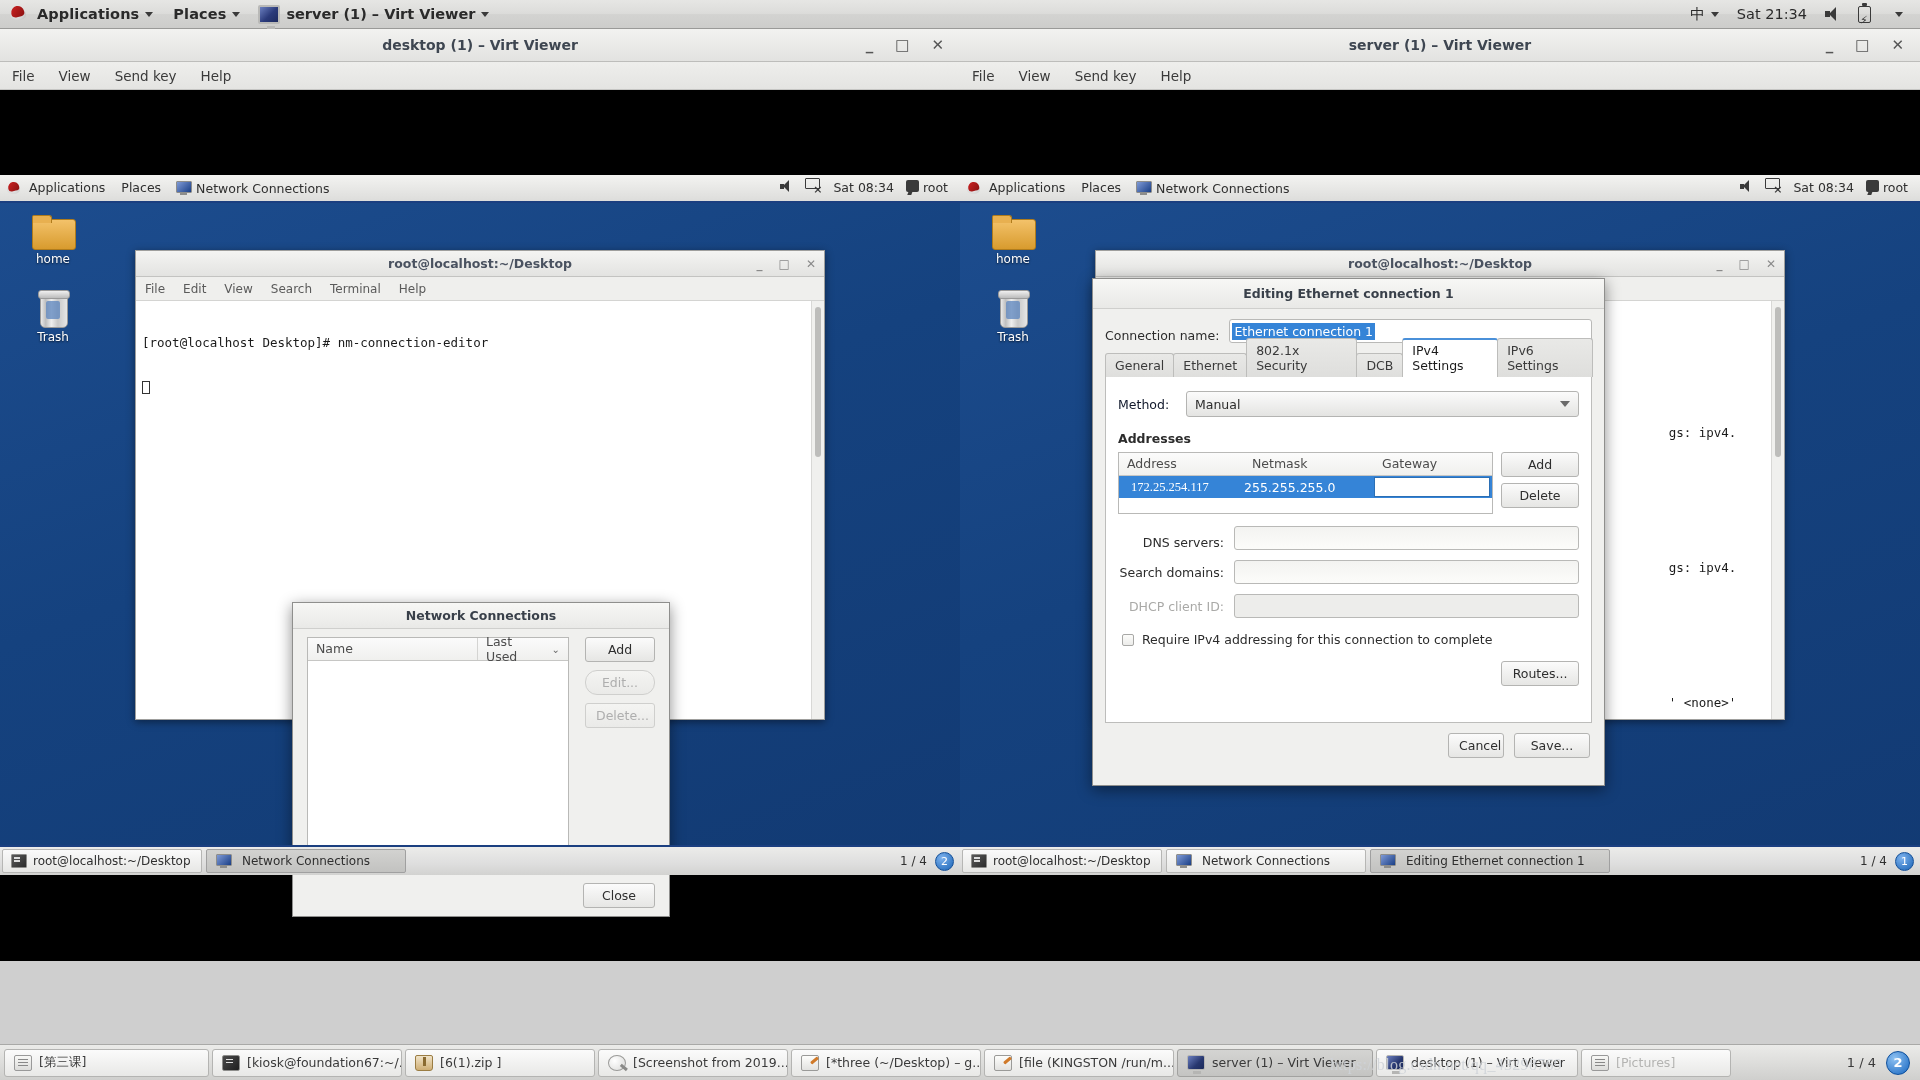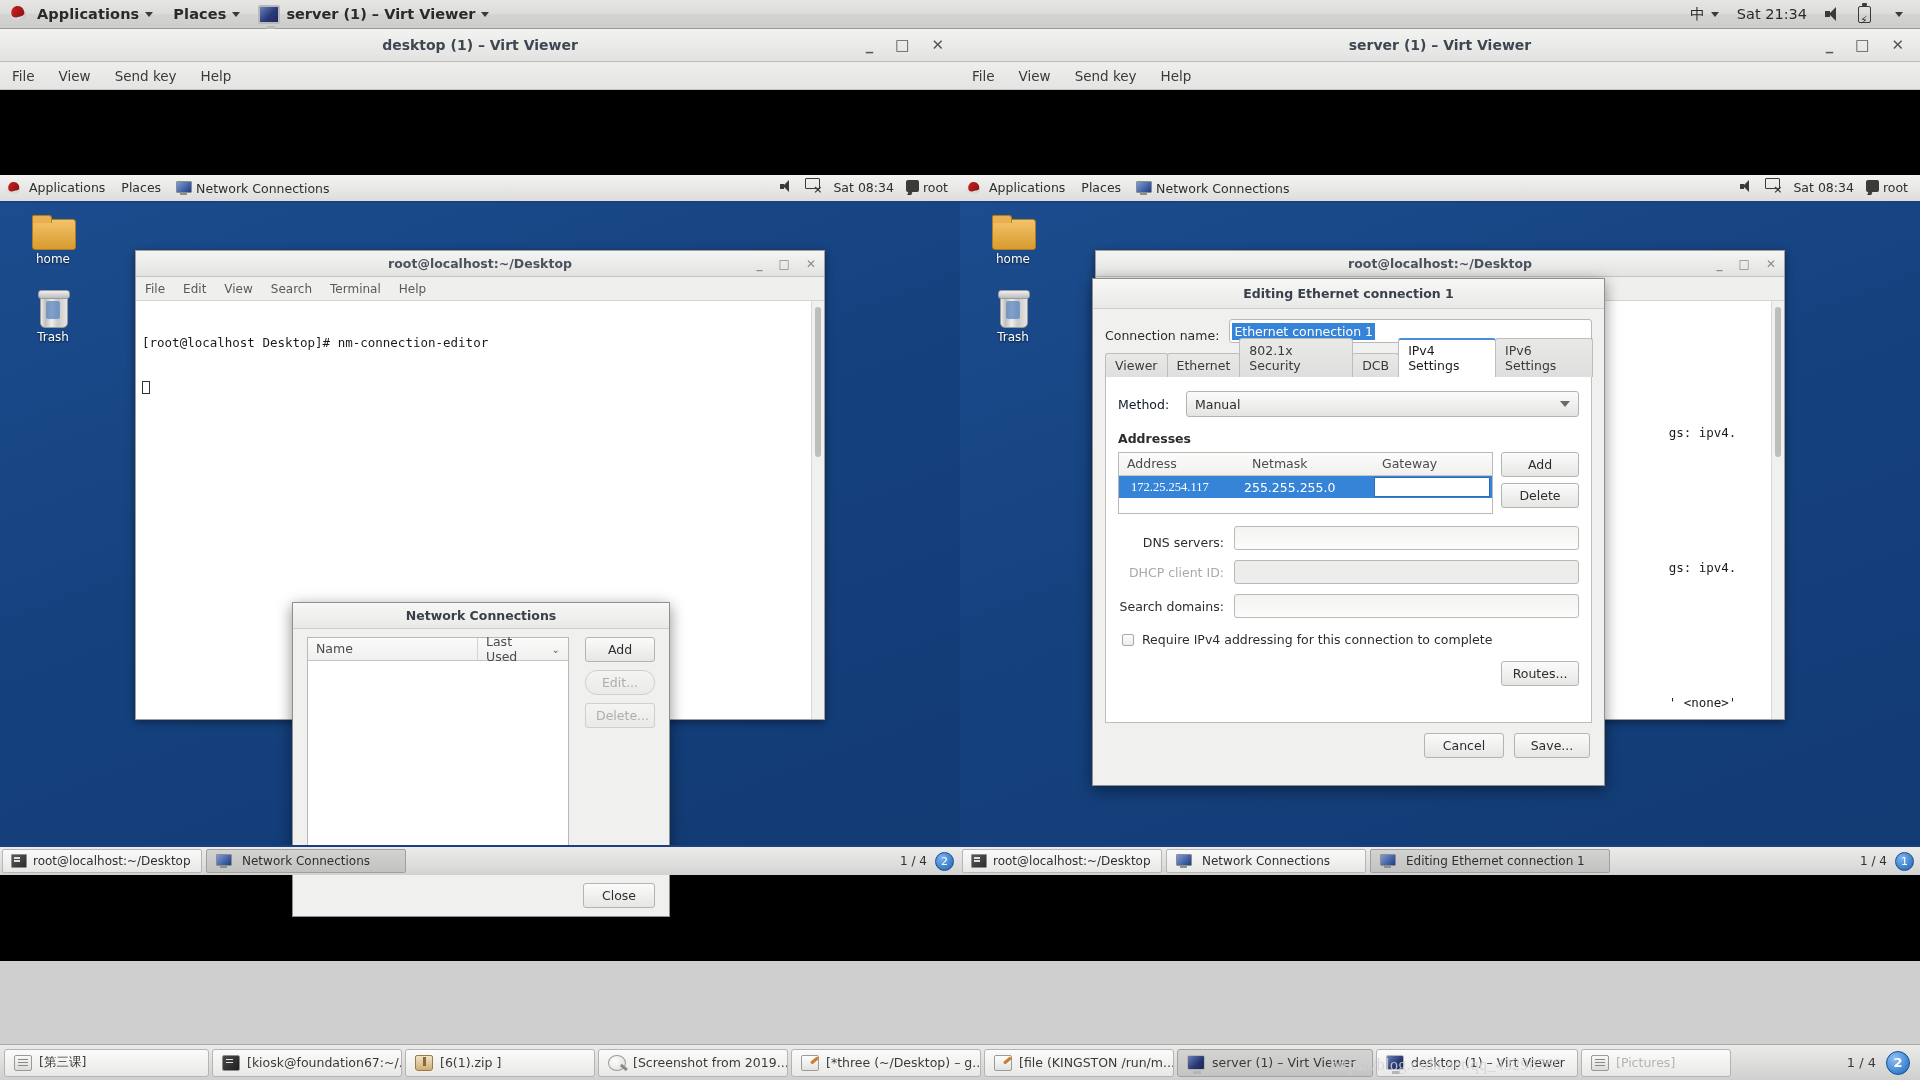--- a/index.html
+++ b/index.html
@@ -469,21 +469,21 @@
           <div style="padding:10px 12px 0;">
 
             <div style="display:flex; align-items:flex-end; gap:10px;">
               <div style="font-size:12.5px; color:#2c2c2c;">Connection name:</div>
               <div class="entry white" style="flex:1; display:flex; align-items:center; padding:0 2px;">
                 <span style="background:#3584d7; color:#fff; font-size:12.5px; padding:1px 2px;">Ethernet connection 1</span>
               </div>
             </div>
 
             <div class="notebook-tabs" style="margin-top:10px;">
-              <div class="ntab">Viewer</div>
+              <div class="ntab">General</div>
               <div class="ntab">Ethernet</div>
               <div class="ntab">802.1x Security</div>
               <div class="ntab">DCB</div>
               <div class="ntab active">IPv4 Settings</div>
               <div class="ntab">IPv6 Settings</div>
             </div>
 
             <div class="npage" style="height:347px; padding:14px 12px;">
               <div style="display:flex; align-items:center; gap:10px;">
                 <div style="font-size:12.5px; color:#0f172a; width:58px;">Method:</div>
@@ -514,41 +514,41 @@
                   <div class="btn">Add</div>
                   <div class="btn" style="margin-top:6px;">Delete</div>
                 </div>
               </div>
 
               <div style="display:flex; align-items:flex-end; gap:10px; margin-top:12px;">
                 <div style="font-size:12.5px; color:#2c2c2c; width:106px; text-align:right;">DNS servers:</div>
                 <div class="entry" style="flex:1;"></div>
               </div>
               <div style="display:flex; align-items:center; gap:10px; margin-top:10px;">
+                <div style="font-size:12.5px; color:#2c2c2c; width:106px; text-align:right;">Search domains:</div>
+                <div class="entry" style="flex:1;"></div>
+              </div>
+              <div style="display:flex; align-items:center; gap:10px; margin-top:10px;">
                 <div style="font-size:12.5px; color:#a9a9a7; width:106px; text-align:right;">DHCP client ID:</div>
                 <div class="entry" style="flex:1; background:#ededeb;"></div>
-              </div>
-              <div style="display:flex; align-items:center; gap:10px; margin-top:10px;">
-                <div style="font-size:12.5px; color:#2c2c2c; width:106px; text-align:right;">Search domains:</div>
-                <div class="entry" style="flex:1;"></div>
               </div>
 
               <div style="display:flex; align-items:center; gap:8px; margin-top:14px; padding-left:4px;">
                 <span class="chk"></span>
                 <span style="font-size:12.5px; color:#2c2c2c;">Require IPv4 addressing for this connection to complete</span>
               </div>
 
               <div style="display:flex; justify-content:flex-end; margin-top:14px;">
                 <div class="btn" style="width:78px;">Routes...</div>
               </div>
             </div>
           </div>
 
           <div style="display:flex; justify-content:flex-end; gap:10px; padding:10px 14px;">
-            <div class="btn" style="width:80px;">Cancel</div>
+            <div class="btn" style="width:56px;">Cancel</div>
             <div class="btn" style="width:76px;">Save...</div>
           </div>
         </div>
 
         <div class="gtask">
           <div class="tbtn">
             <span class="term-ic"></span>
             <span>root@localhost:~/Desktop</span>
           </div>
           <div class="tbtn">

